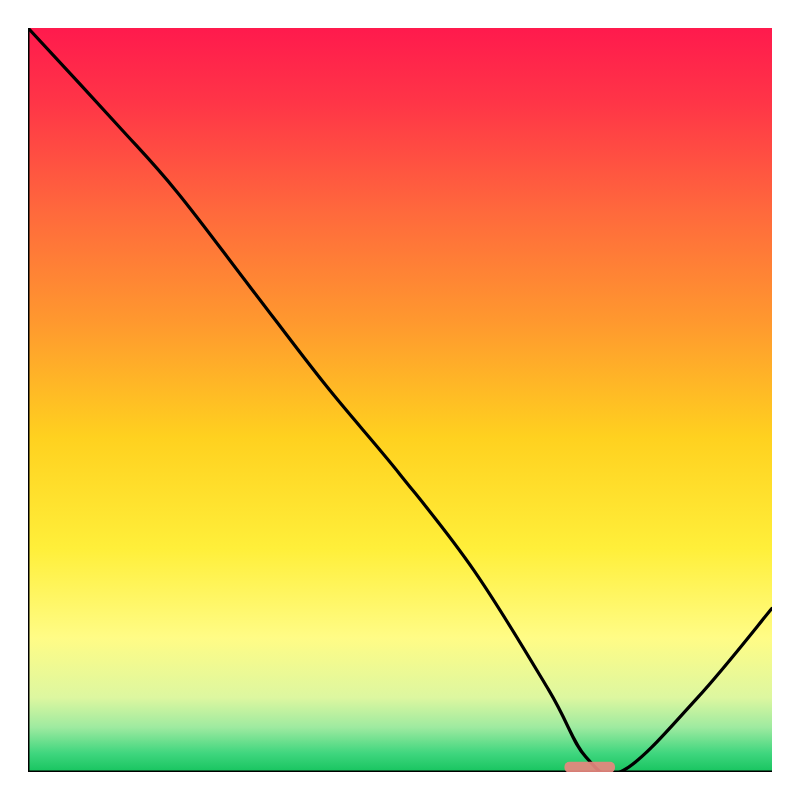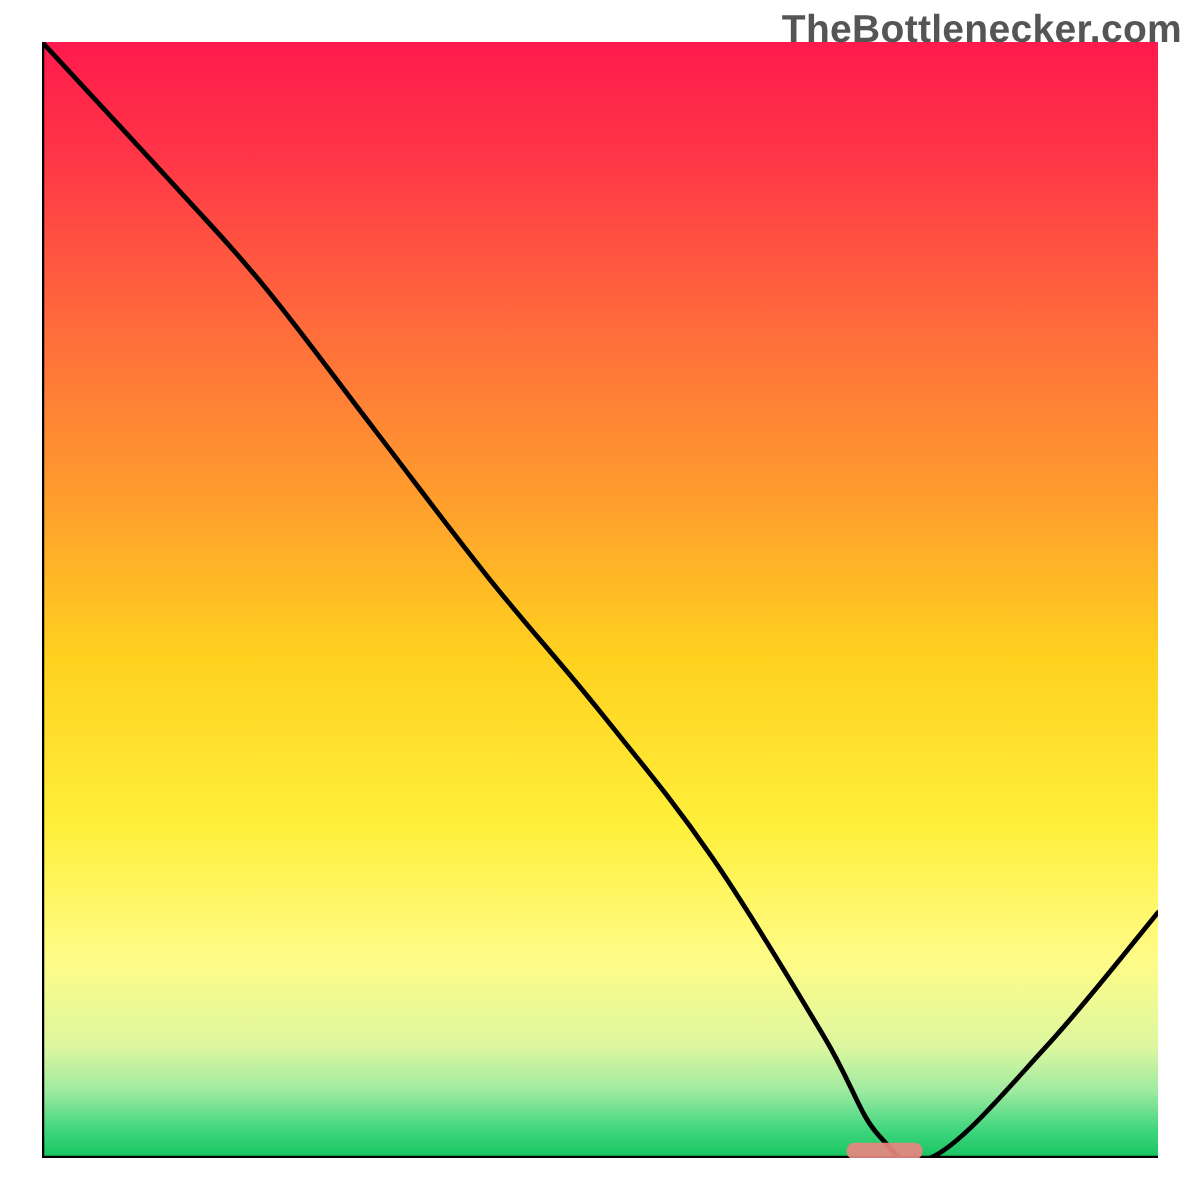--- a/index.html
+++ b/index.html
@@ -47,21 +47,20 @@
   }
   .marker {
     fill: #e8877f;
     opacity: 0.92;
   }
 </style>
 </head>
 <body>
 
 <div class="chart-wrap">
-  <div class="watermark">TheBottlenecker.com</div>
 
   <svg class="plot" viewBox="0 0 744 744" preserveAspectRatio="none">
     <defs>
       <linearGradient id="bg-grad" x1="0" y1="0" x2="0" y2="1">
           <stop offset="0%" stop-color="#ff1a4d"></stop>
           <stop offset="10%" stop-color="#ff3547"></stop>
           <stop offset="25%" stop-color="#ff6a3c"></stop>
           <stop offset="40%" stop-color="#ff9a2e"></stop>
           <stop offset="55.00000000000001%" stop-color="#ffd11f"></stop>
           <stop offset="70%" stop-color="#ffef3a"></stop>

